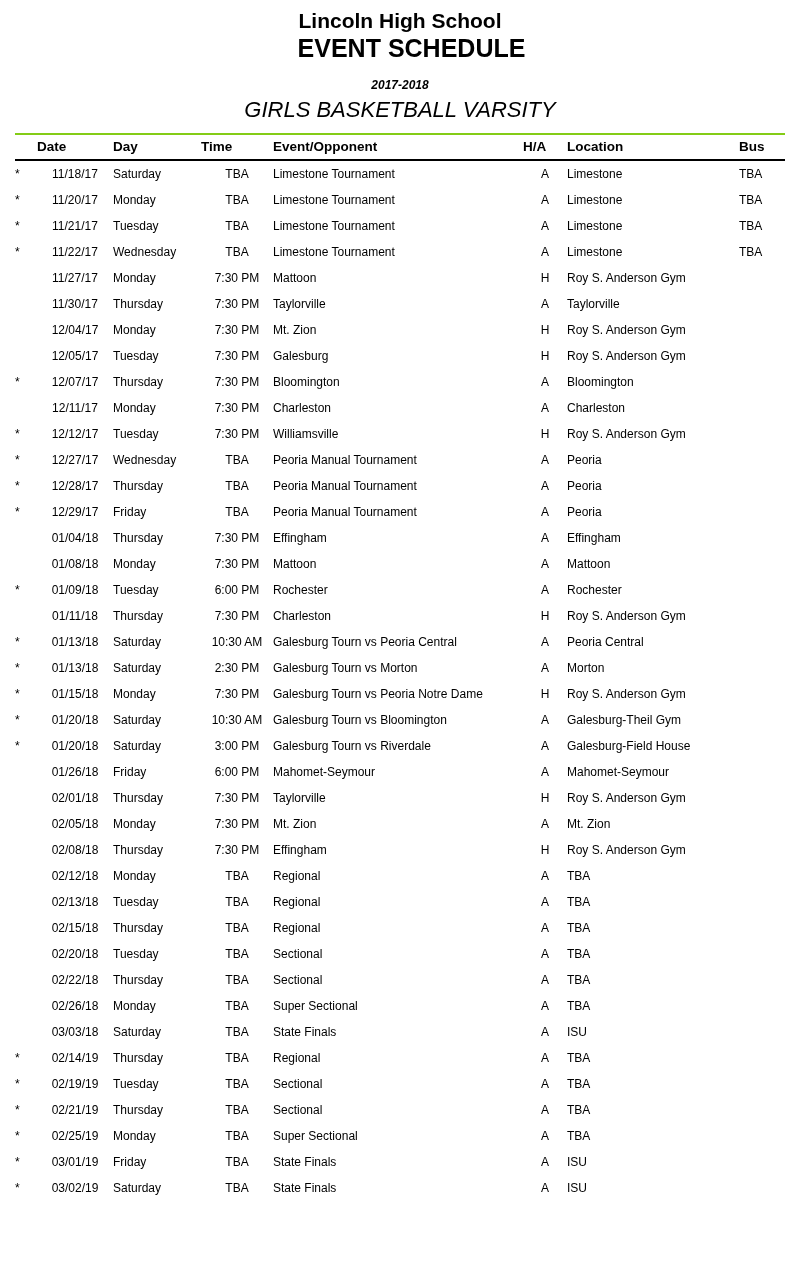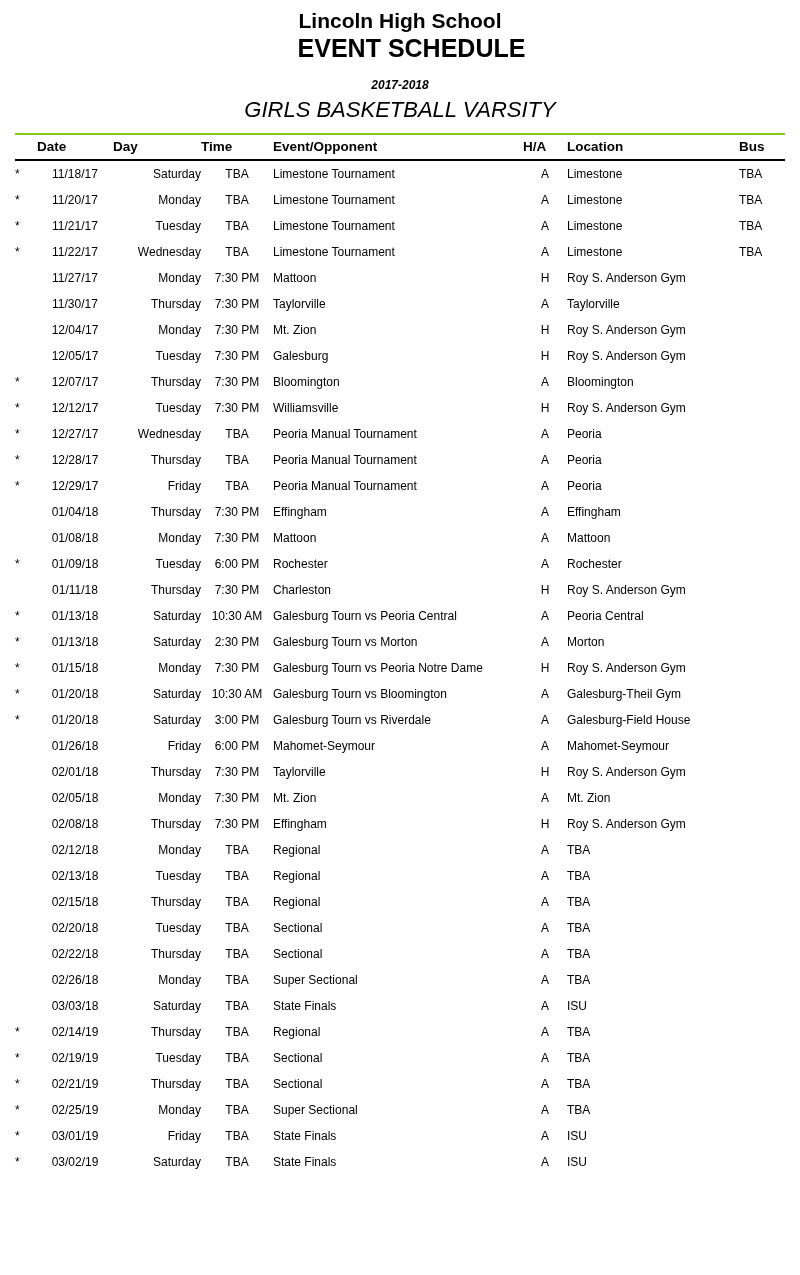--- a/index.html
+++ b/index.html
@@ -78,21 +78,21 @@
   col.c-date  { width: 76px; }
   col.c-day   { width: 88px; }
   col.c-time  { width: 72px; }
   col.c-event { width: 250px; }
   col.c-ha    { width: 44px; }
   col.c-loc   { width: 172px; }
   col.c-bus   { width: 46px; }
 
   td.star, th.star { text-align: left; padding-left: 4px; font-size: 12px; }
   td.date, th.date { text-align: center; }
-  td.day,  th.day  { text-align: right; }
+  td.day,  th.day  { text-align: left; }
   td.time, th.time { text-align: center; }
   th.date, th.day, th.time { text-align: center; }
   td.event, th.event { text-align: left; padding-left: 4px; }
   td.ha, th.ha { text-align: center; }
   td.loc, th.loc { text-align: left; padding-left: 4px; }
   td.bus, th.bus { text-align: left; padding-left: 4px; }
   th.event { padding-left: 4px; }
   th.loc { padding-left: 4px; }
   th.bus { padding-left: 4px; }
   th.ha { text-align: center; }
@@ -217,20 +217,30 @@
           <td class="star">*</td>
           <td class="date">12/07/17</td>
           <td class="day">Thursday</td>
           <td class="time">7:30 PM</td>
           <td class="event">Bloomington</td>
           <td class="ha">A</td>
           <td class="loc">Bloomington</td>
           <td class="bus"></td>
         </tr>
         <tr>
+          <td class="star"></td>
+          <td class="date">12/11/17</td>
+          <td class="day">Monday</td>
+          <td class="time">7:30 PM</td>
+          <td class="event">Charleston</td>
+          <td class="ha">A</td>
+          <td class="loc">Charleston</td>
+          <td class="bus"></td>
+        </tr>
+        <tr>
           <td class="star">*</td>
           <td class="date">12/12/17</td>
           <td class="day">Tuesday</td>
           <td class="time">7:30 PM</td>
           <td class="event">Williamsville</td>
           <td class="ha">H</td>
           <td class="loc">Roy S. Anderson Gym</td>
           <td class="bus"></td>
         </tr>
         <tr>

